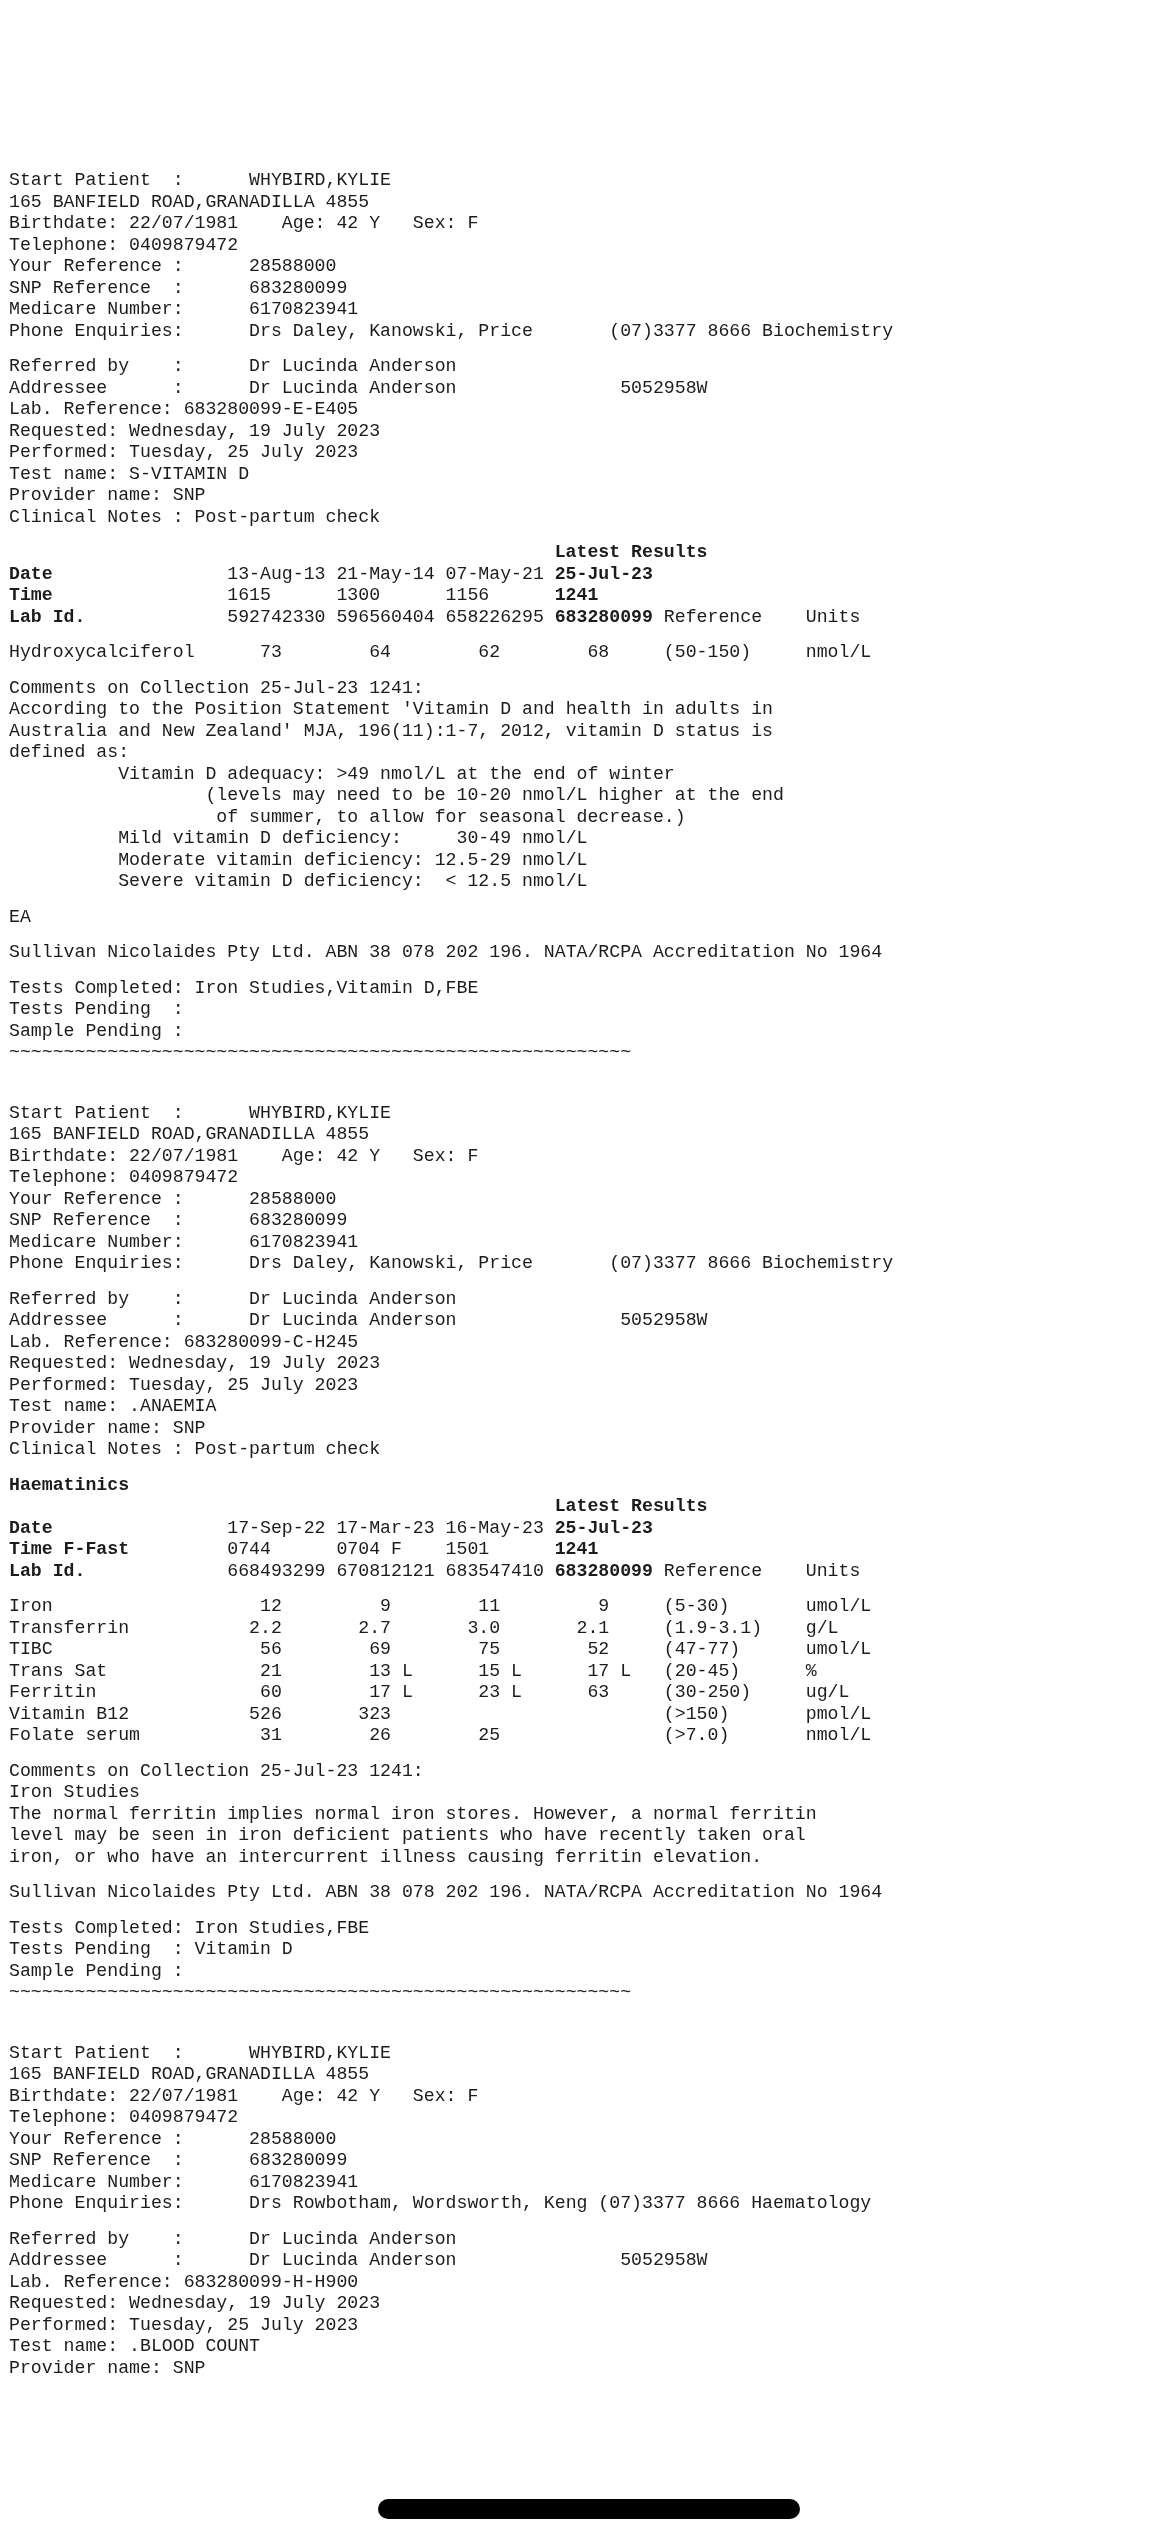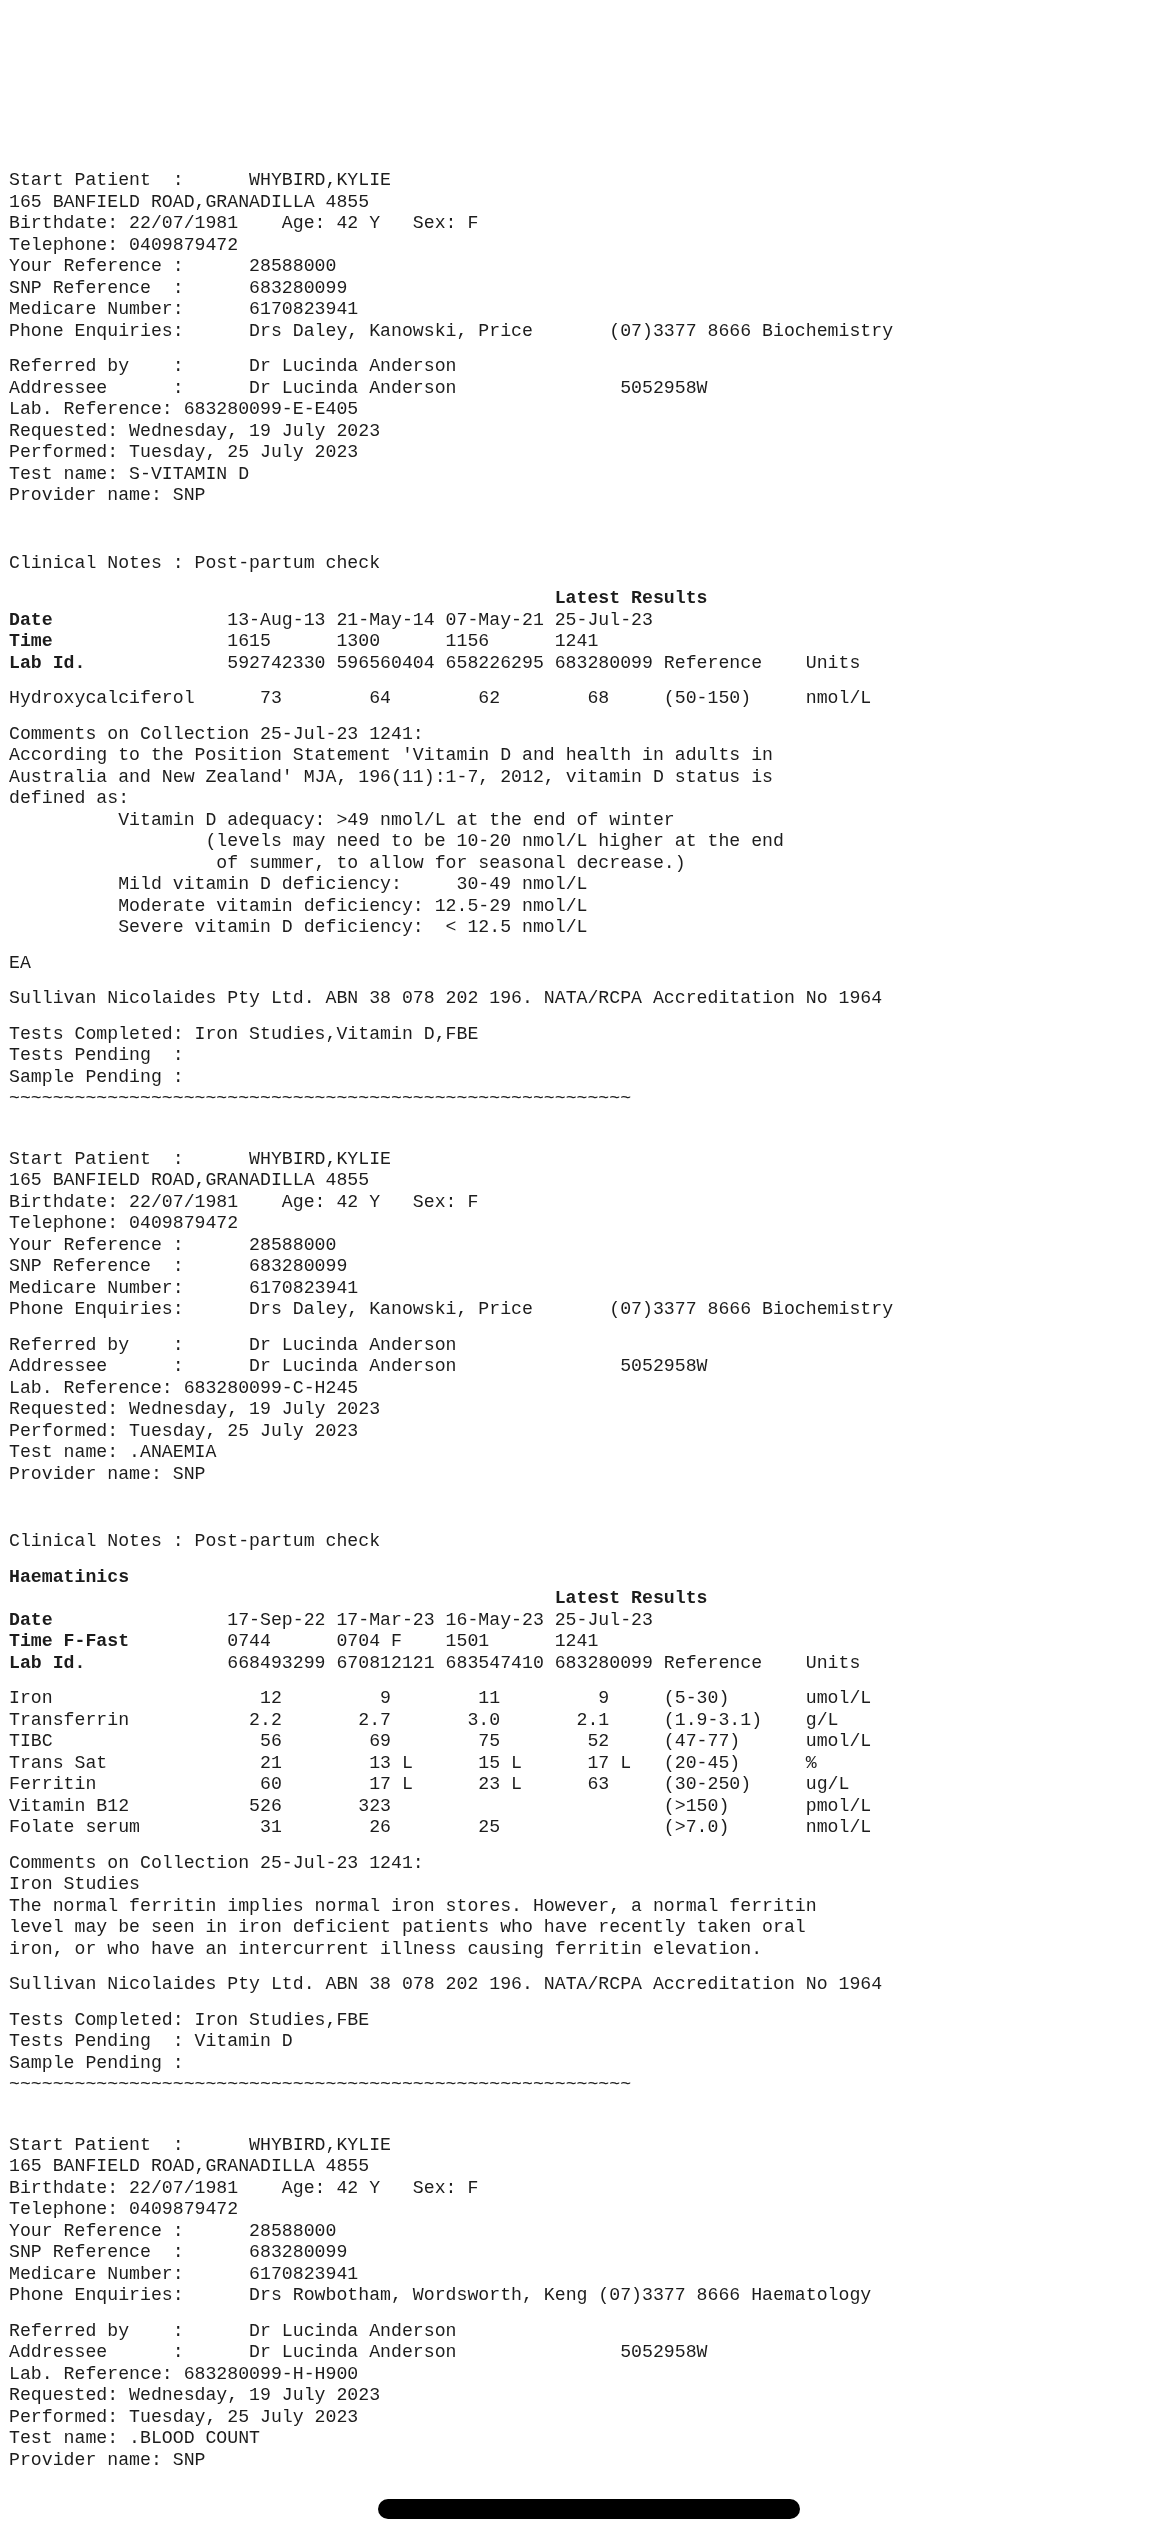--- a/index.html
+++ b/index.html
@@ -6,26 +6,26 @@
   body{width:1170px;height:2532px;background:#ffffff;position:relative;overflow:hidden}
   .doc{
     position:absolute;inset:0;
     padding:170px 0 0 9px;
     font-family:"Liberation Mono","DejaVu Sans Mono",monospace;
     font-size:18.2px;line-height:21.5px;color:#1c1c1c;border-radius:7px;
   }
   .block,.line{white-space:pre}
   .mt13{margin-top:14px}
   .mt39{margin-top:39px}
-  .mt46{margin-top:46px}
+  .mt46{}
   .lr{padding-left:50ch;font-weight:700}
   .sec-title{font-weight:700}
   .t-label{display:inline-block;width:20ch;font-weight:700}
   .t-c{display:inline-block;width:10ch}
-  .t-latest{font-weight:400}
+  .t-latest{font-weight:700}
   .t-ref{display:inline-block;width:14ch;padding-left:1ch;box-sizing:border-box}
   .d-label{display:inline-block;width:17ch}
   .d-v{display:inline-block;width:8ch;text-align:right}
   .d-f{display:inline-block;width:2ch;padding-left:1ch;box-sizing:border-box}
   .d-ref{display:inline-block;width:16ch;padding-left:3ch;box-sizing:border-box}
   .redaction{position:absolute;left:378px;top:2499px;width:422px;height:20px;border-radius:10px;background:#000000}
 </style>
 </head>
 <body>
 

